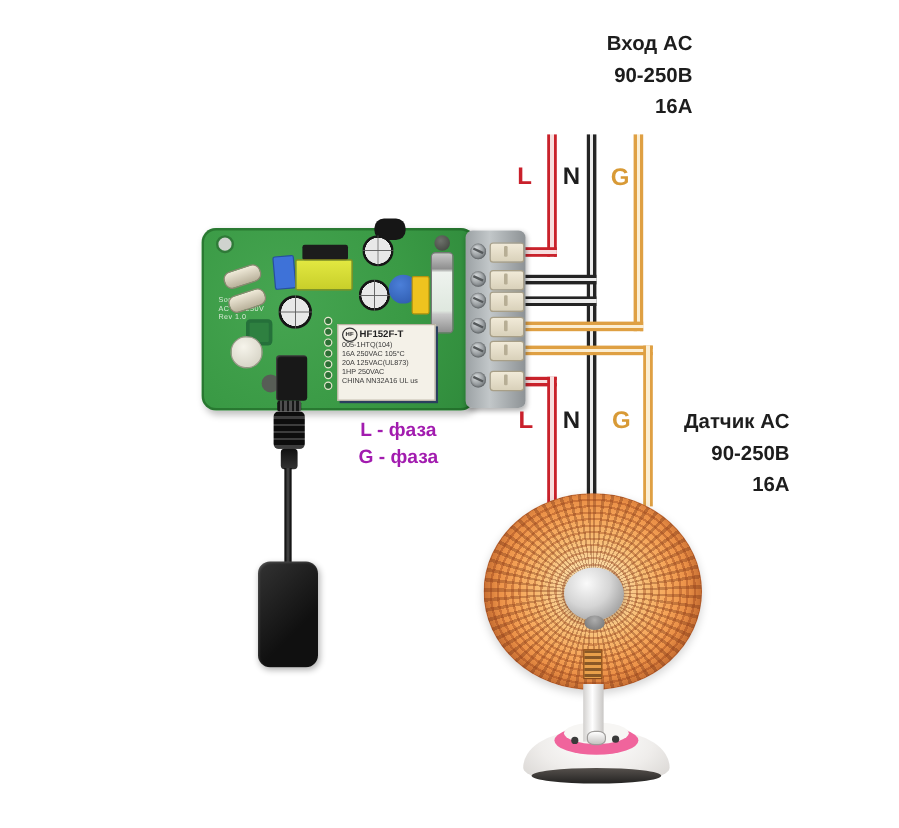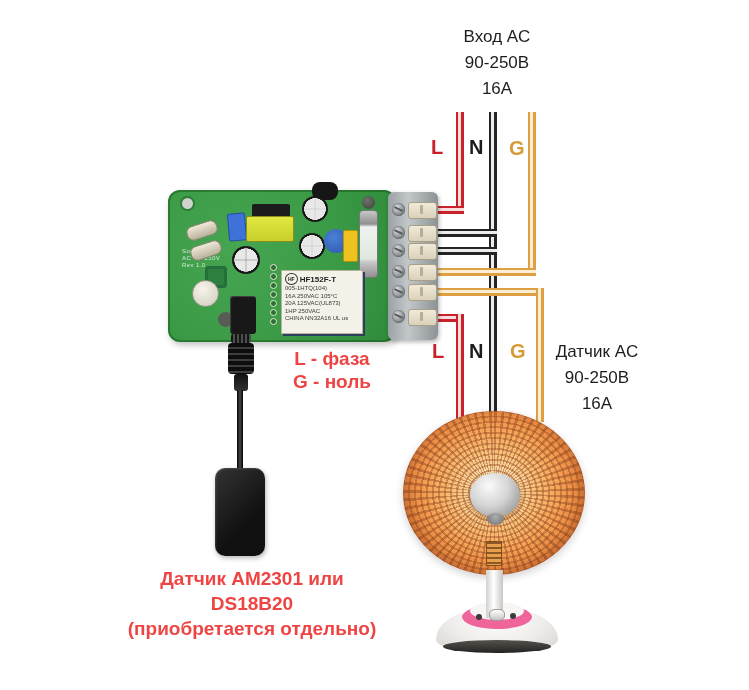--- a/index.html
+++ b/index.html
@@ -1,23 +1,23 @@
 <!DOCTYPE html>
 <html><head>
 <meta charset="utf-8">
 <style>
   html,body{margin:0;padding:0;background:#fff;}
   #stage{position:relative;width:749px;height:690px;background:#ffffff;overflow:hidden;
          font-family:"Liberation Sans",sans-serif;}
   .abs{position:absolute;}
   
-  .cap{font-weight:normal;color:#1d1d1d;text-align:center;font-size:17px;line-height:26px;z-index:4;}
+  .cap{font-weight:bold;color:#1d1d1d;text-align:right;font-size:17px;line-height:26px;z-index:4;}
   .wlabel{font-weight:bold;font-size:20px;z-index:4;}
   .red-t{color:#c9202b;} .blk-t{color:#1d1d1d;} .org-t{color:#d89a36;}
-  .legend{font-weight:bold;font-size:19px;line-height:23px;color:#ef4444;text-align:center;z-index:4;}
+  .legend{font-weight:bold;font-size:16px;line-height:23px;color:#a21caf;text-align:center;z-index:4;}
   
   .wire{position:absolute;z-index:1;}
   .wv{width:8px;} .wh{height:8px;}
   .wv.red{background:linear-gradient(90deg,#c9222b 0 2.5px,#f7dede 2.5px 5.5px,#c9222b 5.5px 8px);}
   .wh.red{background:linear-gradient(180deg,#c9222b 0 2.5px,#f7dede 2.5px 5.5px,#c9222b 5.5px 8px);}
   .wv.blk{background:linear-gradient(90deg,#242424 0 2.5px,#ececec 2.5px 5.5px,#242424 5.5px 8px);}
   .wh.blk{background:linear-gradient(180deg,#242424 0 2.5px,#ececec 2.5px 5.5px,#242424 5.5px 8px);}
   .wv.org{background:linear-gradient(90deg,#dfa043 0 2.5px,#fbeed3 2.5px 5.5px,#dfa043 5.5px 8px);}
   .wh.org{background:linear-gradient(180deg,#dfa043 0 2.5px,#fbeed3 2.5px 5.5px,#dfa043 5.5px 8px);}
   
@@ -197,32 +197,27 @@
     <div>90-250В</div>
     <div>16А</div>
   </div>
 
   <span class="abs wlabel red-t" style="left:431px;top:136px;">L</span>
   <span class="abs wlabel blk-t" style="left:469px;top:136px;">N</span>
   <span class="abs wlabel org-t" style="left:509px;top:137px;">G</span>
 
   <div class="abs legend" style="left:268px;top:347px;width:128px;">
     <div>L - фаза</div>
-    <div>G - ноль</div>
+    <div>G - фаза</div>
   </div>
 
   <span class="abs wlabel red-t" style="left:432px;top:340px;">L</span>
   <span class="abs wlabel blk-t" style="left:469px;top:340px;">N</span>
   <span class="abs wlabel org-t" style="left:510px;top:340px;">G</span>
 
   <div class="abs cap" style="left:536px;top:339px;width:122px;">
     <div>Датчик AC</div>
     <div>90-250В</div>
     <div>16А</div>
   </div>
 
-  <div class="abs legend" style="left:108px;top:566px;width:288px;line-height:25px;">
-    <div>Датчик AM2301 или</div>
-    <div>DS18B20</div>
-    <div>(приобретается отдельно)</div>
-  </div>
 
 </div>
 
 </body></html>

